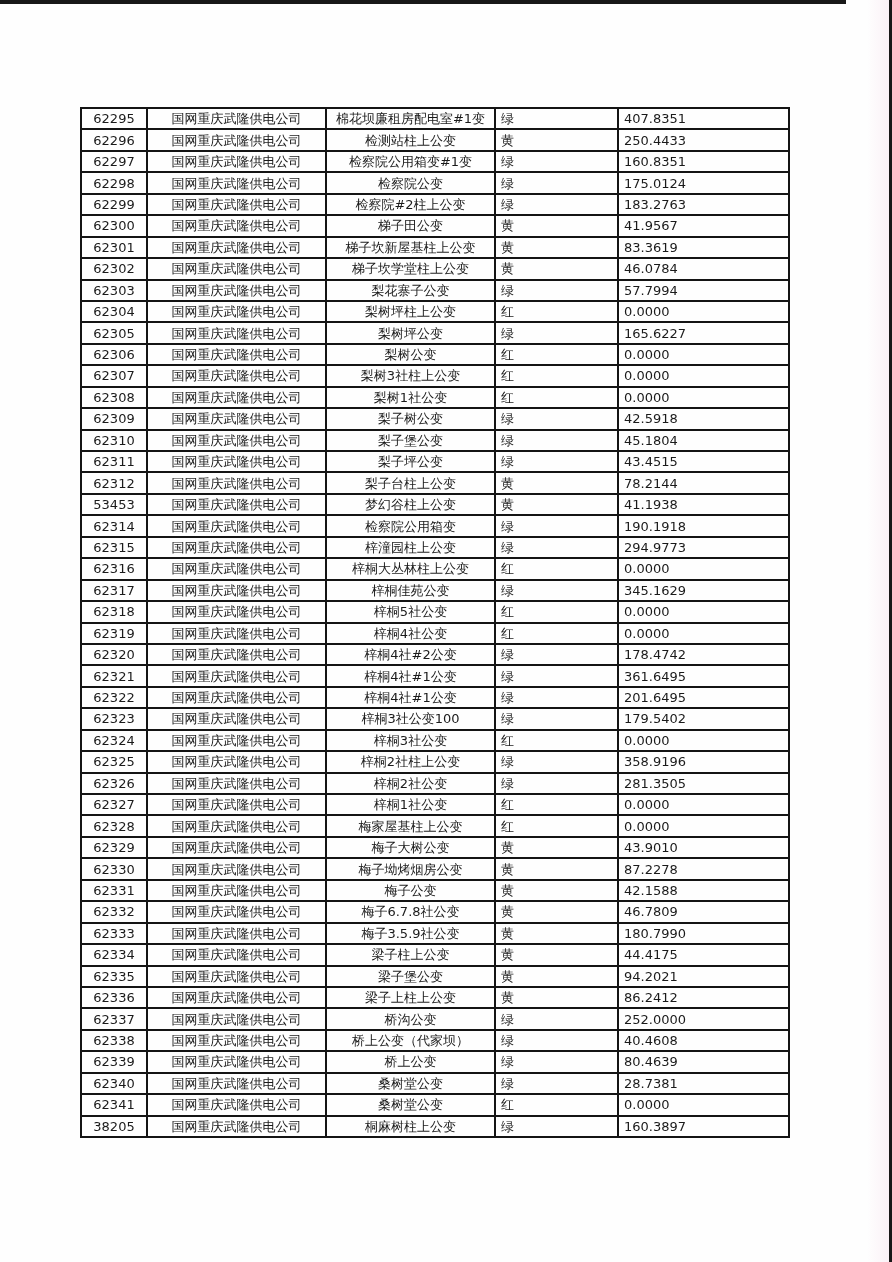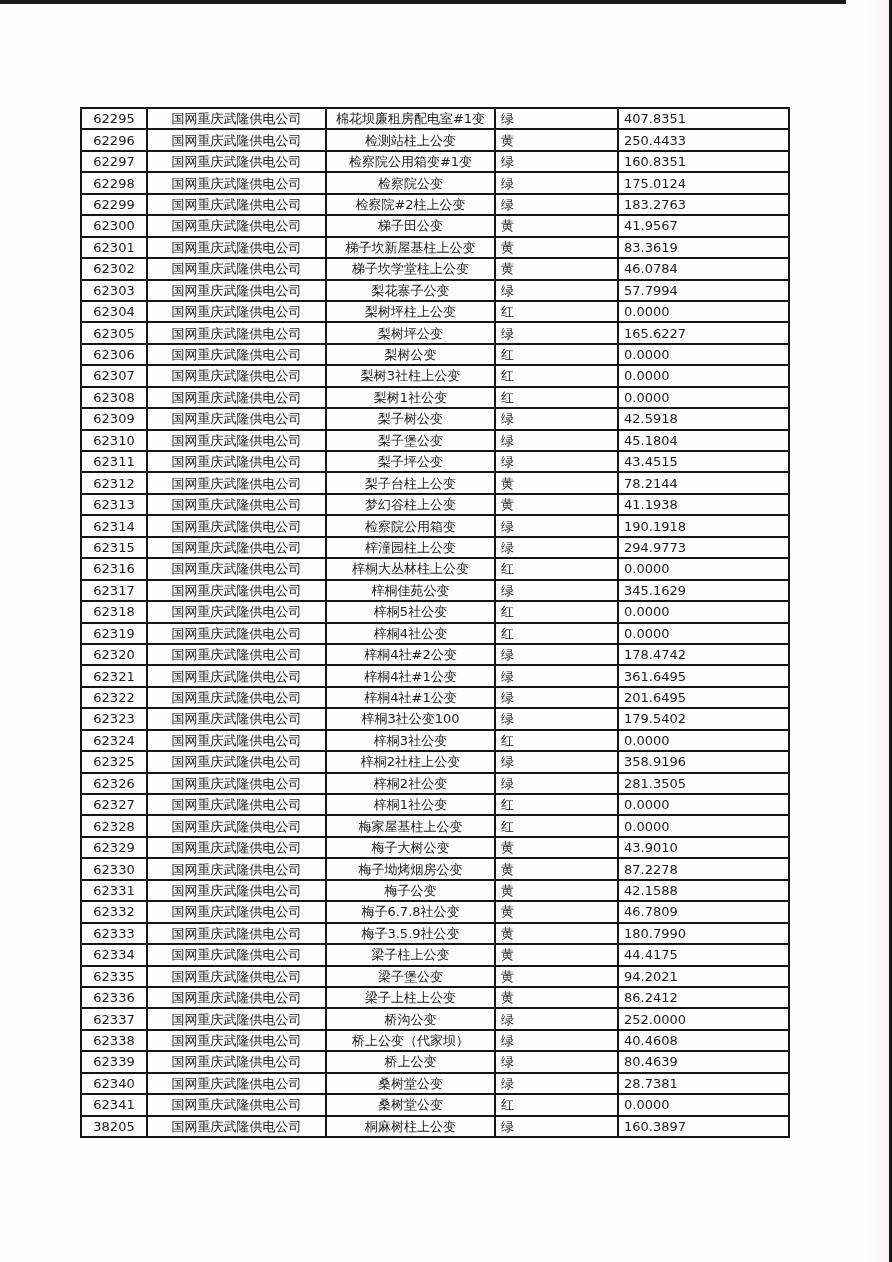--- a/index.html
+++ b/index.html
@@ -210,21 +210,21 @@
             <td class="col-value">43.4515</td>
           </tr>
           <tr>
             <td class="col-id">62312</td>
             <td class="col-company">国网重庆武隆供电公司</td>
             <td class="col-station">梨子台柱上公变</td>
             <td class="col-status">黄</td>
             <td class="col-value">78.2144</td>
           </tr>
           <tr>
-            <td class="col-id">62313</td>
+            <td class="col-id">53453</td>
             <td class="col-company">国网重庆武隆供电公司</td>
             <td class="col-station">梦幻谷柱上公变</td>
             <td class="col-status">黄</td>
             <td class="col-value">41.1938</td>
           </tr>
           <tr>
             <td class="col-id">62314</td>
             <td class="col-company">国网重庆武隆供电公司</td>
             <td class="col-station">检察院公用箱变</td>
             <td class="col-status">绿</td>

